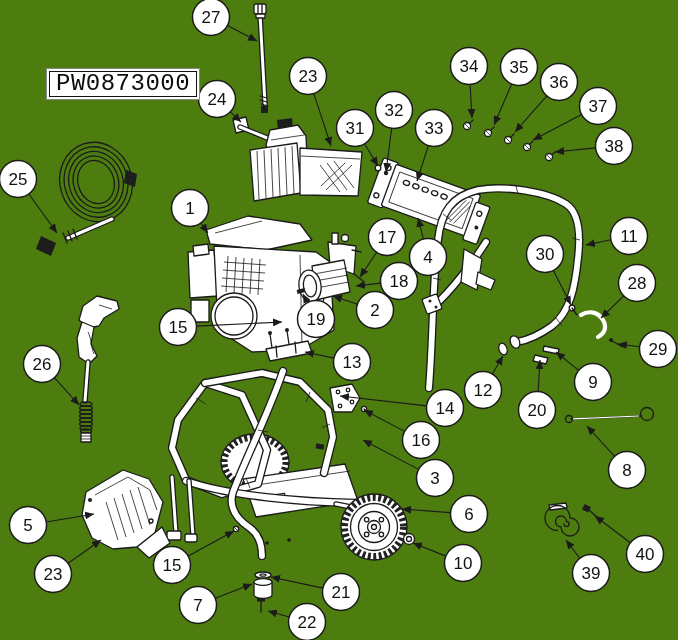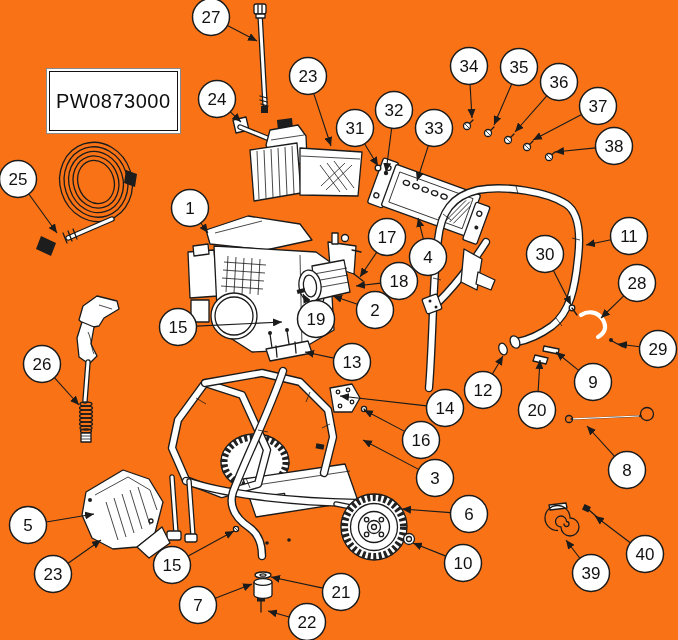--- a/index.html
+++ b/index.html
@@ -1,36 +1,36 @@
 <!DOCTYPE html>
 <html><head>
 <meta charset="utf-8">
 <style>
   html,body{margin:0;padding:0;background:#fff;}
-  #stage{position:relative;width:678px;height:640px;background:#f97316;overflow:hidden;
+  #stage{position:relative;width:678px;height:640px;background:#4d7c0f;overflow:hidden;
          font-family:"Liberation Sans",sans-serif;}
   #art{position:absolute;left:0;top:0;width:678px;height:640px;}
   
   .ln  {fill:none;stroke:#1b1b1b;stroke-width:1.3;stroke-linejoin:round;stroke-linecap:round;}
   .lnt {fill:none;stroke:#1b1b1b;stroke-width:.8;stroke-linejoin:round;}
   .wh  {fill:#fff;stroke:#1b1b1b;stroke-width:1.3;stroke-linejoin:round;}
   .dk  {fill:#1d1d1d;stroke:none;}
   .to  {fill:none;stroke:#1b1b1b;stroke-width:8.5;stroke-linejoin:round;stroke-linecap:round;}
   .ti  {fill:none;stroke:#fff;stroke-width:5.8;stroke-linejoin:round;stroke-linecap:round;}
   .to2 {fill:none;stroke:#1b1b1b;stroke-width:5.5;stroke-linecap:round;}
   .ti2 {fill:none;stroke:#fff;stroke-width:3;stroke-linecap:round;}
   .tread{fill:none;stroke:#222;stroke-width:7;stroke-dasharray:3 2.5;}
   .leader{stroke:#1b1b1b;stroke-width:1.1;fill:none;}
   .balloon{fill:#fff;stroke:#1b1b1b;stroke-width:1.5;}
   .balloon-num{font-family:"Liberation Sans",sans-serif;font-size:17px;fill:#111;
                text-anchor:middle;}
   .model-label{position:absolute;left:46px;top:68px;border:1px solid #8a8a8a;
                padding:2px;background:#fff;}
-  .model-label .inner{border:1.6px solid #111;padding:17px 6px;font-size:20px;
-               letter-spacing:.5px;color:#0d0d0d;line-height:24px;}
+  .model-label .inner{border:1.6px solid #111;padding:0 6px;font-size:24px;
+               letter-spacing:.5px;color:#0d0d0d;line-height:24px;font-family:Liberation Mono, monospace;}
 </style>
 </head>
 <body>
 
 <div id="stage">
 
   <svg id="art" viewBox="0 0 678 640" xmlns="http://www.w3.org/2000/svg">
     <defs>
       <marker id="arrow" markerUnits="userSpaceOnUse" markerWidth="10" markerHeight="8" refX="9" refY="4" orient="auto">
         <path d="M0,0 L9,4 L0,8 Z" fill="#1b1b1b"></path>

